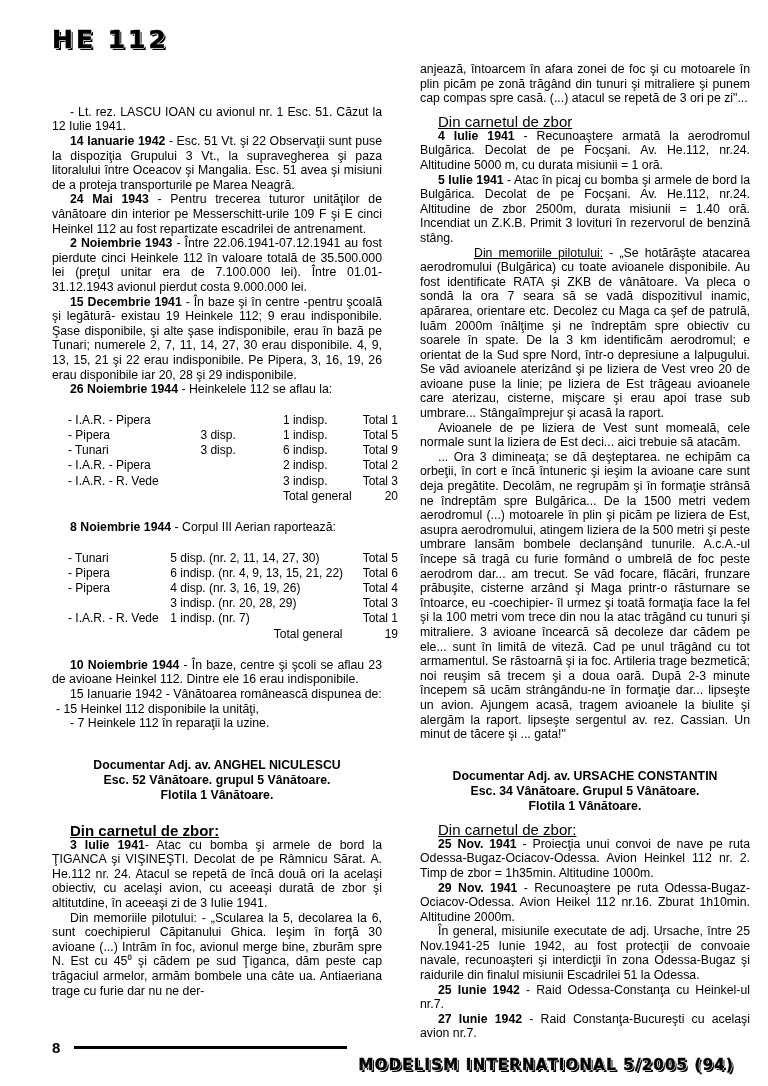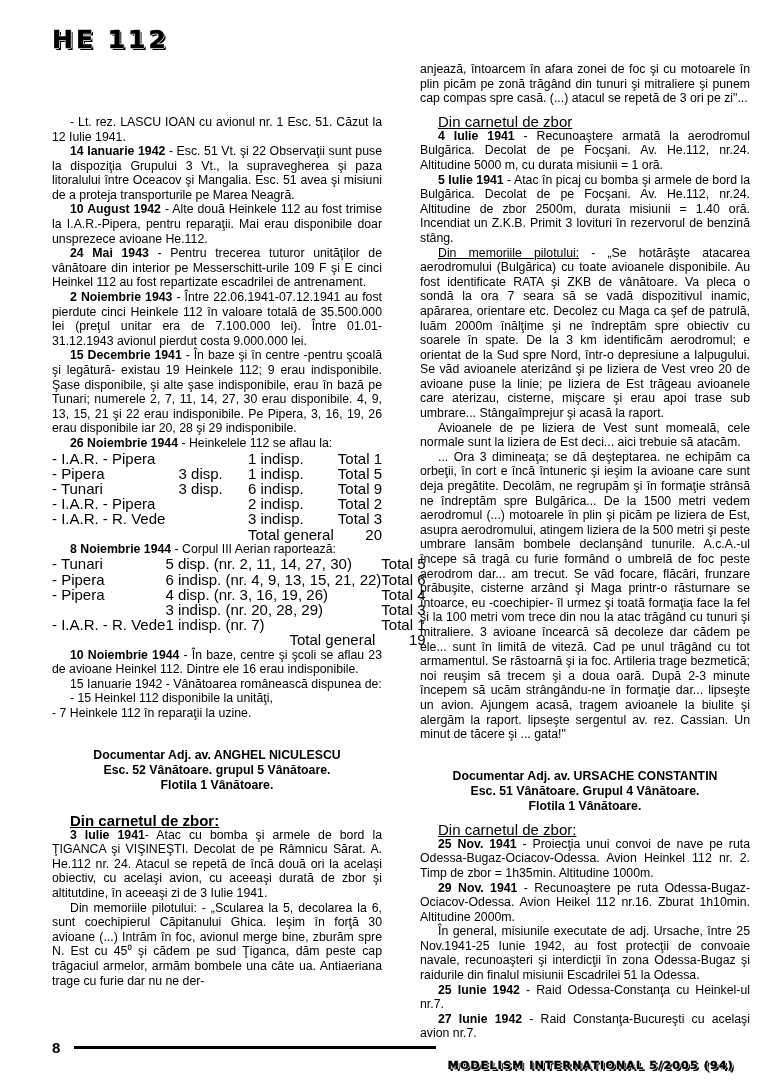--- a/index.html
+++ b/index.html
@@ -62,21 +62,21 @@
     text-justify: inter-word;
     hyphens: manual;
   }
   p.para {
     text-indent: 18px;
   }
   p.noindent {
     text-indent: 0;
   }
   b, .b { font-weight: bold; }
-  .u { text-decoration: underline; }
+  .u { text-decoration: underline; margin-left: 36px; }
 
   
   .heading-block {
     text-align: center;
     font-weight: bold;
     font-size: 12.3px;
     line-height: 15px;
     margin: 13px 0 6px 0;
   }
   .heading-block .hl { display: block; }
@@ -87,23 +87,23 @@
     margin: 8px 0 0 18px;
     text-decoration: underline;
     display: block;
   }
   .sub-underline.bold { font-weight: bold; }
 
   
   table.listing {
     border-collapse: collapse;
     width: 100%;
-    font-size: 15px;
+    font-size: 12px;
     line-height: 15.2px;
-    margin: 0;
+    margin: 16px;
   }
   table.listing td {
     padding: 0;
     vertical-align: top;
     white-space: nowrap;
   }
   td.c-place { width: 41%; }
   td.c-disp  { width: 26%; }
   td.c-indisp{ width: 20%; }
   td.c-total { text-align: right; width: 13%; }
@@ -134,21 +134,21 @@
   }
   .rule {
     flex: 1 1 auto;
     height: 3px;
     background: #000;
     margin-right: 12px;
   }
   .imprint {
     font-family: "DejaVu Sans", sans-serif;
     font-weight: bold;
-    font-size: 11px;
+    font-size: 15px;
     letter-spacing: 1.2px;
     white-space: nowrap;
     color: #000;
     text-shadow:
        1px 0 0 #fff, -1px 0 0 #fff, 0 1px 0 #fff, 0 -1px 0 #fff,
        2px 2px 0 #000, 1px 1px 0 #000;
     margin-top: 36px;
     -webkit-text-stroke: 0.5px #000;
   }
 </style>
@@ -160,21 +160,20 @@
   <div class="masthead">
     <span class="title-word">HE 112</span>
   </div>
 
   <div class="columns">
 
     <div class="col">
 
       <p class="para"><span>- Lt. rez. LASCU IOAN cu avionul nr. 1 Esc. 51. Căzut la 12 Iulie 1941.</span></p>
       <p class="para"><b>14 Ianuarie 1942</b><span> - Esc. 51 Vt. şi 22 Observaţii sunt puse la dispoziţia Grupului 3 Vt., la supravegherea şi paza litoralului între Oceacov şi Mangalia. Esc. 51 avea şi misiuni de a proteja transporturile pe Marea Neagră.</span></p>
-      <p class="para"><b>10 August 1942</b><span> - Alte două Heinkele 112 au fost trimise la I.A.R.-Pipera, pentru reparaţii. Mai erau disponibile doar unsprezece avioane He.112.</span></p>
       <p class="para"><b>24 Mai 1943</b><span> - Pentru trecerea tuturor unităţilor de vânătoare din interior pe Messerschitt-urile 109 F şi E cinci Heinkel 112 au fost repartizate escadrilei de antrenament.</span></p>
       <p class="para"><b>2 Noiembrie 1943</b><span> - Între 22.06.1941-07.12.1941 au fost pierdute cinci Heinkele 112 în valoare totală de 35.500.000 lei (preţul unitar era de 7.100.000 lei). Între 01.01-31.12.1943 avionul pierdut costa 9.000.000 lei.</span></p>
       <p class="para"><b>15 Decembrie 1941</b><span> - În baze şi în centre -pentru şcoală şi legătură- existau 19 Heinkele 112; 9 erau indisponibile. Şase disponibile, şi alte şase indisponibile, erau în bază pe Tunari; numerele 2, 7, 11, 14, 27, 30 erau disponibile. 4, 9, 13, 15, 21 şi 22 erau indisponibile. Pe Pipera, 3, 16, 19, 26 erau disponibile iar 20, 28 şi 29 indisponibile.</span></p>
 
       <p class="para"><b>26 Noiembrie 1944</b><span> - Heinkelele 112 se aflau la:</span></p>
 
       <table class="listing">
         <tbody>
           <tr>
             <td class="c-place">- I.A.R. - Pipera</td>
@@ -247,22 +246,22 @@
           <tr class="total-row">
             <td class="c-place"></td>
             <td class="c-mid" style="text-align:right;padding-right:6px">Total general</td>
             <td class="c-total">19</td>
           </tr>
         </tbody>
       </table>
 
       <p class="para"><b>10 Noiembrie 1944</b><span> - În baze, centre şi şcoli se aflau 23 de avioane Heinkel 112. Dintre ele 16 erau indisponibile.</span></p>
       <p class="para"><span>15 Ianuarie 1942 - Vânătoarea românească dispunea de:</span></p>
-      <p class="noindent" style="margin-left:18px">- 15 Heinkel 112 disponibile la unităţi,</p>
-      <p class="noindent" style="">- 7 Heinkele 112 în reparaţii la uzine.</p>
+      <p class="noindent" style="margin-left:4px">- 15 Heinkel 112 disponibile la unităţi,</p>
+      <p class="noindent" style="margin-left:18px">- 7 Heinkele 112 în reparaţii la uzine.</p>
 
       <div class="spacer-14"></div>
 
       <div class="heading-block">
         <span class="hl">Documentar Adj. av. ANGHEL NICULESCU</span>
         <span class="hl">Esc. 52 Vânătoare. grupul 5 Vânătoare.</span>
         <span class="hl">Flotila 1 Vânătoare.</span>
       </div>
 
       <div class="spacer-6"></div>
@@ -284,21 +283,21 @@
       <p class="para"><b>5 Iulie 1941</b><span> - Atac în picaj cu bomba şi armele de bord la Bulgărica. Decolat de pe Focşani. Av. He.112, nr.24. Altitudine de zbor 2500m, durata misiunii = 1.40 oră. Incendiat un Z.K.B. Primit 3 lovituri în rezervorul de benzină stâng.</span></p>
 
       <p class="para"><span class="u">Din memoriile pilotului:</span><span> - „Se hotărăşte atacarea aerodromului (Bulgărica) cu toate avioanele disponibile. Au fost identificate RATA şi ZKB de vânătoare. Va pleca o sondă la ora 7 seara să se vadă dispozitivul inamic, apărarea, orientare etc. Decolez cu Maga ca şef de patrulă, luăm 2000m înălţime şi ne îndreptăm spre obiectiv cu soarele în spate. De la 3 km identificăm aerodromul; e orientat de la Sud spre Nord, într-o depresiune a Ialpugului. Se văd avioanele aterizând şi pe liziera de Vest vreo 20 de avioane puse la linie; pe liziera de Est trăgeau avioanele care aterizau, cisterne, mişcare şi erau apoi trase sub umbrare... Stângaîmprejur şi acasă la raport.</span></p>
       <p class="para"><span>Avioanele de pe liziera de Vest sunt momeală, cele normale sunt la liziera de Est deci... aici trebuie să atacăm.</span></p>
       <p class="para"><span>... Ora 3 dimineaţa; se dă deşteptarea. ne echipăm ca orbeţii, în cort e încă întuneric şi ieşim la avioane care sunt deja pregătite. Decolăm, ne regrupăm şi în formaţie strânsă ne îndreptăm spre Bulgărica... De la 1500 metri vedem aerodromul (...) motoarele în plin şi picăm pe liziera de Est, asupra aerodromului, atingem liziera de la 500 metri şi peste umbrare lansăm bombele declanşând tunurile. A.c.A.-ul începe să tragă cu furie formând o umbrelă de foc peste aerodrom dar... am trecut. Se văd focare, flăcări, frunzare prăbuşite, cisterne arzând şi Maga printr-o răsturnare se întoarce, eu -coechipier- îl urmez şi toată formaţia face la fel şi la 100 metri vom trece din nou la atac trăgând cu tunuri şi mitraliere. 3 avioane încearcă să decoleze dar cădem pe ele... sunt în limită de viteză. Cad pe unul trăgând cu tot armamentul. Se răstoarnă şi ia foc. Artileria trage bezmetică; noi reuşim să trecem şi a doua oară. După 2-3 minute începem să ucăm strângându-ne în formaţie dar... lipseşte un avion. Ajungem acasă, tragem avioanele la biulite şi alergăm la raport. lipseşte sergentul av. rez. Cassian. Un minut de tăcere şi ... gata!"</span></p>
 
       <div class="spacer-14"></div>
 
       <div class="heading-block">
         <span class="hl">Documentar Adj. av. URSACHE CONSTANTIN</span>
-        <span class="hl">Esc. 51 Vânătoare. Grupul 4 Vânătoare.</span>
+        <span class="hl">Esc. 34 Vânătoare. Grupul 5 Vânătoare.</span>
         <span class="hl">Flotila 1 Vânătoare.</span>
       </div>
 
       <span class="sub-underline">Din carnetul de zbor:</span>
 
       <p class="para"><b>25 Nov. 1941</b><span> - Proiecţia unui convoi de nave pe ruta Odessa-Bugaz-Ociacov-Odessa. Avion Heinkel 112 nr. 2. Timp de zbor = 1h35min. Altitudine 1000m.</span></p>
       <p class="para"><b>29 Nov. 1941</b><span> - Recunoaştere pe ruta Odessa-Bugaz-Ociacov-Odessa. Avion Heikel 112 nr.16. Zburat 1h10min. Altitudine 2000m.</span></p>
       <p class="para"><span>În general, misiunile executate de adj. Ursache, între 25 Nov.1941-25 Iunie 1942, au fost protecţii de convoaie navale, recunoaşteri şi interdicţii în zona Odessa-Bugaz şi raidurile din finalul misiunii Escadrilei 51 la Odessa.</span></p>
       <p class="para"><b>25 Iunie 1942</b><span> - Raid Odessa-Constanţa cu Heinkel-ul nr.7.</span></p>
       <p class="para"><b>27 Iunie 1942</b><span> - Raid Constanţa-Bucureşti cu acelaşi avion nr.7.</span></p>

